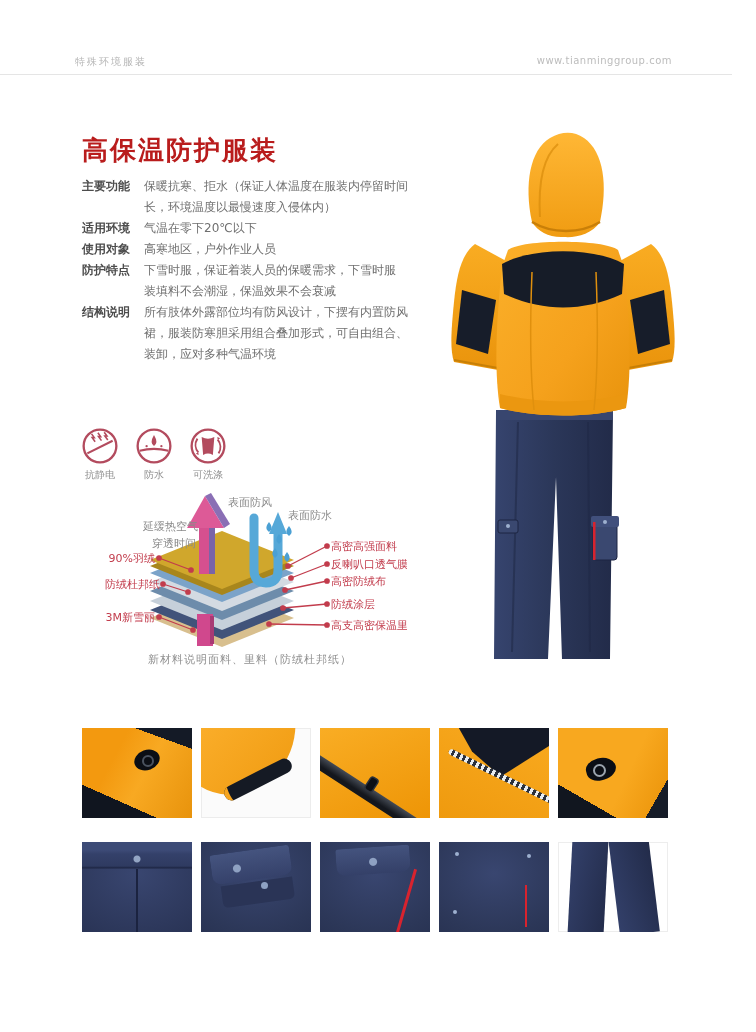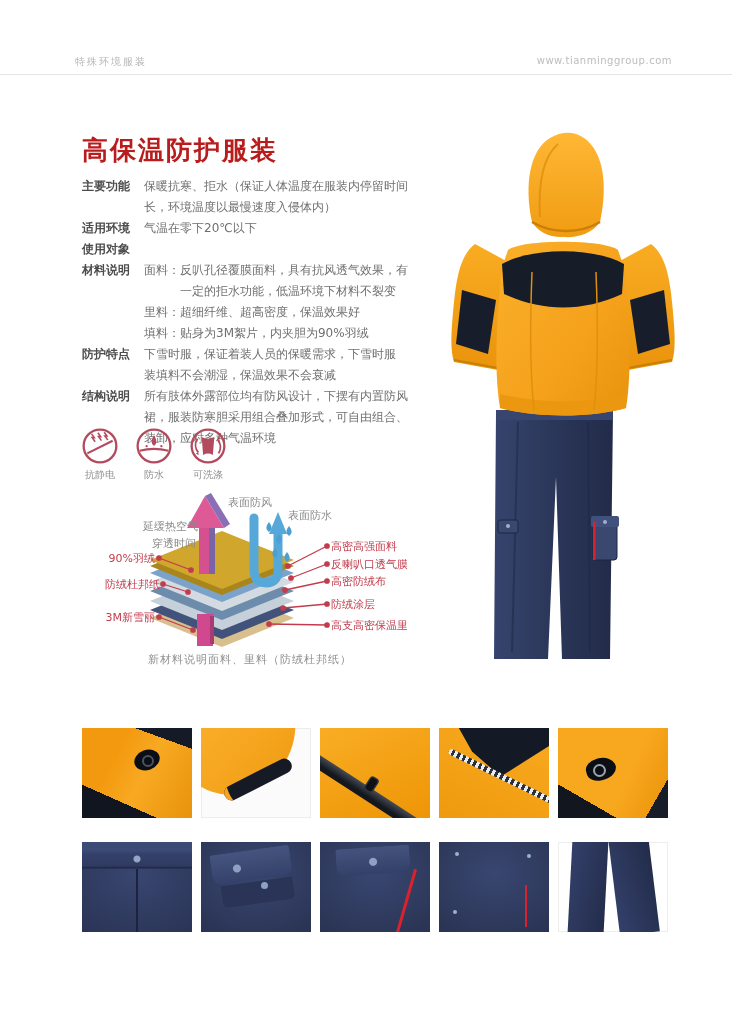--- a/index.html
+++ b/index.html
@@ -113,27 +113,21 @@
         <div class="spec-label">主要功能</div>
         <div class="spec-text">保暖抗寒、拒水（保证人体温度在服装内停留时间
 长，环境温度以最慢速度入侵体内）</div>
       </div>
       <div class="spec-row">
         <div class="spec-label">适用环境</div>
         <div class="spec-text">气温在零下20℃以下</div>
       </div>
       <div class="spec-row">
         <div class="spec-label">使用对象</div>
-      </div>
-      <div class="spec-row">
-        <div class="spec-label">材料说明</div>
-        <div class="spec-text">面料：反叭孔径覆膜面料，具有抗风透气效果，有
-　　　一定的拒水功能，低温环境下材料不裂变
-里料：超细纤维、超高密度，保温效果好
-填料：贴身为3M絮片，内夹胆为90%羽绒</div>
+        <div class="spec-text">高寒地区，户外作业人员</div>
       </div>
       <div class="spec-row">
         <div class="spec-label">防护特点</div>
         <div class="spec-text">下雪时服，保证着装人员的保暖需求，下雪时服
 装填料不会潮湿，保温效果不会衰减</div>
       </div>
       <div class="spec-row">
         <div class="spec-label">结构说明</div>
         <div class="spec-text">所有肢体外露部位均有防风设计，下摆有内置防风
 裙，服装防寒胆采用组合叠加形式，可自由组合、

